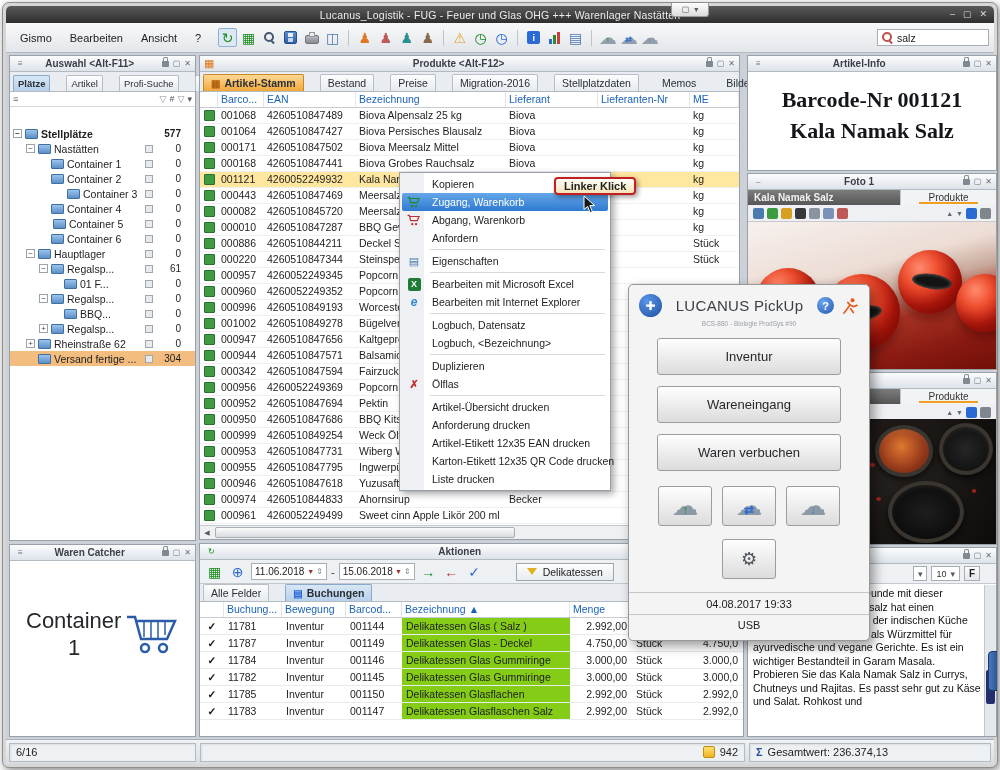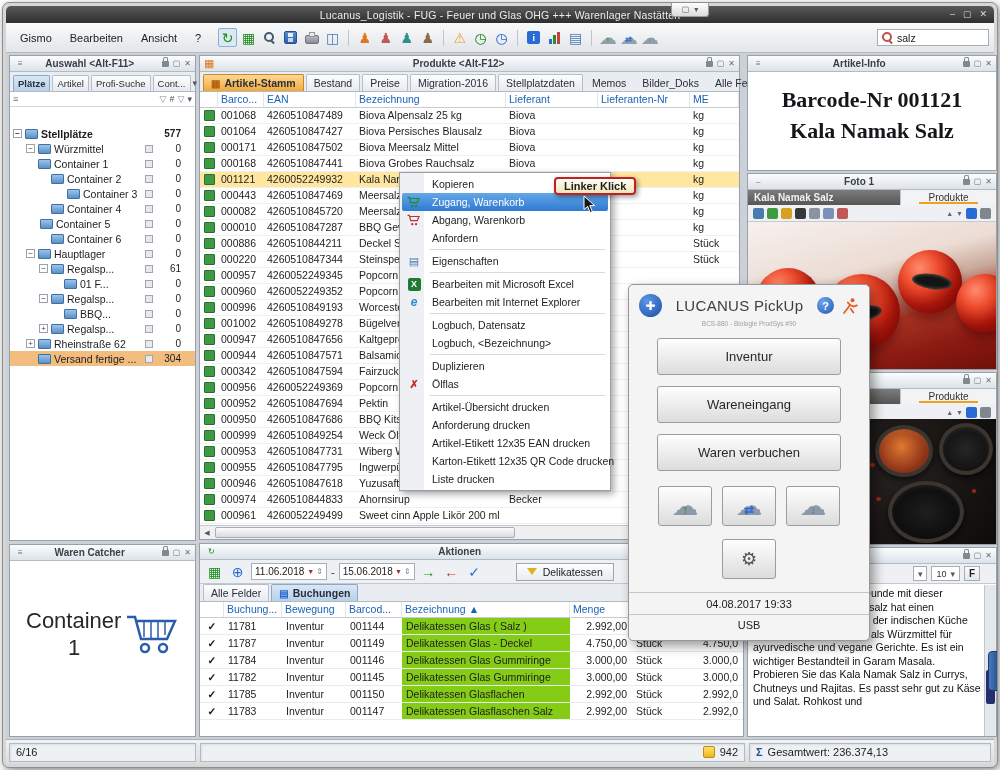--- a/index.html
+++ b/index.html
@@ -37,21 +37,21 @@
 .cloudarrow.big{font-size:12px;top:64%}
 .workspace{position:absolute;left:3px;top:50px;right:3px;bottom:3px;background:#ccd1d7}
 .panel{position:absolute;background:#fff;border:1px solid #98a0aa}
 .phead{height:16px;background:linear-gradient(#fbfcfd,#dde3ea);border-bottom:1px solid #b2bac2;display:flex;align-items:center;padding:0 4px}
 .ptitle{flex:1;text-align:center;font-size:10px;font-weight:bold;color:#3a3f46;white-space:nowrap;overflow:hidden}
 .phicon{font-size:8px;margin-left:4px;line-height:9px}
 .phicon.big{font-size:11px;margin:0 2px 0 0}
 .lockic{width:7px;height:6px;background:#808890;border-radius:1px;position:relative;margin-left:5px;flex:none}
 .lockic::before{content:"";position:absolute;left:1px;top:-4px;width:3px;height:4px;border:1px solid #808890;border-bottom:none;border-radius:2px 2px 0 0}
 .tabsrow{height:20px;background:#e9edf2;border-bottom:1px solid #b2bac2;display:flex;align-items:flex-end;padding:2px 3px 0 3px}
-.ptab{height:17px;padding:0 7px;font-size:10.5px;color:#2a2f36;background:linear-gradient(#fcfdfe,#e6eaef);border:1px solid #b6bec6;border-bottom:none;margin-right:2px;border-radius:2px 2px 0 0;display:flex;align-items:center;gap:4px;white-space:nowrap}
+.ptab{height:17px;padding:0 7px;font-size:10.5px;color:#2a2f36;background:linear-gradient(#fcfdfe,#e6eaef);border:1px solid #b6bec6;border-bottom:none;margin-right:16px;border-radius:2px 2px 0 0;display:flex;align-items:center;gap:4px;white-space:nowrap}
 .ptab.activeorange{background:linear-gradient(#ffd894,#f1a83c);border-color:#c8882a;font-weight:bold}
 .ptab.activeblue{background:linear-gradient(#d8e7f6,#b8d0ea);border-color:#8aa8c8;font-weight:bold}
 .ptab.flat{border:none;background:none;font-weight:normal}
 .atab{height:16px;padding:0 4px;font-size:9.5px}
 .endicons{margin-left:auto;display:flex;gap:4px;align-items:center;font-size:9px;padding:0 2px 3px 0}
 .tabic{font-size:10px;color:#b06010}
 .gridhead{display:grid;height:16px;border-bottom:1px solid #c6ccd4;background:#fff}
 .gridhead span{font-size:10.5px;color:#1a62b8;border-right:1px solid #e2e6ea;padding:1px 0 0 3px;overflow:hidden;white-space:nowrap}
 .pgrid{grid-template-columns:18px 46px 92px 150px 92px 92px 1fr}
 .agrid{grid-template-columns:24px 58px 64px 56px 168px 62px 42px 1fr}
@@ -256,36 +256,36 @@
             <span class="texp">−</span>
             <span class="ticon"></span>
             <span class="tlabel">Stellplätze</span>
             <span class="tchk" style="visibility: hidden;"></span>
             <span class="tcount">577</span>
             <span class="gut"></span>
           </div>
           <div class="trow" style="padding-left: 16px;">
             <span class="texp">−</span>
             <span class="ticon"></span>
-            <span class="tlabel">Würzmittel</span>
-            <span class="tchk"></span>
-            <span class="tcount">0</span>
-            <span class="gut"></span>
-          </div>
-          <div class="trow" style="padding-left: 16px;">
-            <span class="texp" style="visibility: hidden;"></span>
-            <span class="ticon"></span>
-            <span class="tlabel">Container 1</span>
+            <span class="tlabel">Nastätten</span>
             <span class="tchk"></span>
             <span class="tcount">0</span>
             <span class="gut"></span>
           </div>
           <div class="trow" style="padding-left: 29px;">
             <span class="texp" style="visibility: hidden;"></span>
             <span class="ticon"></span>
+            <span class="tlabel">Container 1</span>
+            <span class="tchk"></span>
+            <span class="tcount">0</span>
+            <span class="gut"></span>
+          </div>
+          <div class="trow" style="padding-left: 29px;">
+            <span class="texp" style="visibility: hidden;"></span>
+            <span class="ticon"></span>
             <span class="tlabel">Container 2</span>
             <span class="tchk"></span>
             <span class="tcount">0</span>
             <span class="gut"></span>
           </div>
           <div class="trow" style="padding-left: 45px;">
             <span class="texp" style="visibility: hidden;"></span>
             <span class="ticon"></span>
             <span class="tlabel">Container 3</span>
             <span class="tchk"></span>
@@ -293,21 +293,21 @@
             <span class="gut"></span>
           </div>
           <div class="trow" style="padding-left: 29px;">
             <span class="texp" style="visibility: hidden;"></span>
             <span class="ticon"></span>
             <span class="tlabel">Container 4</span>
             <span class="tchk"></span>
             <span class="tcount">0</span>
             <span class="gut"></span>
           </div>
-          <div class="trow" style="padding-left: 18px;">
+          <div class="trow" style="padding-left: 31px;">
             <span class="texp" style="visibility: hidden;"></span>
             <span class="ticon"></span>
             <span class="tlabel">Container 5</span>
             <span class="tchk"></span>
             <span class="tcount">0</span>
             <span class="gut"></span>
           </div>
           <div class="trow" style="padding-left: 29px;">
             <span class="texp" style="visibility: hidden;"></span>
             <span class="ticon"></span>

